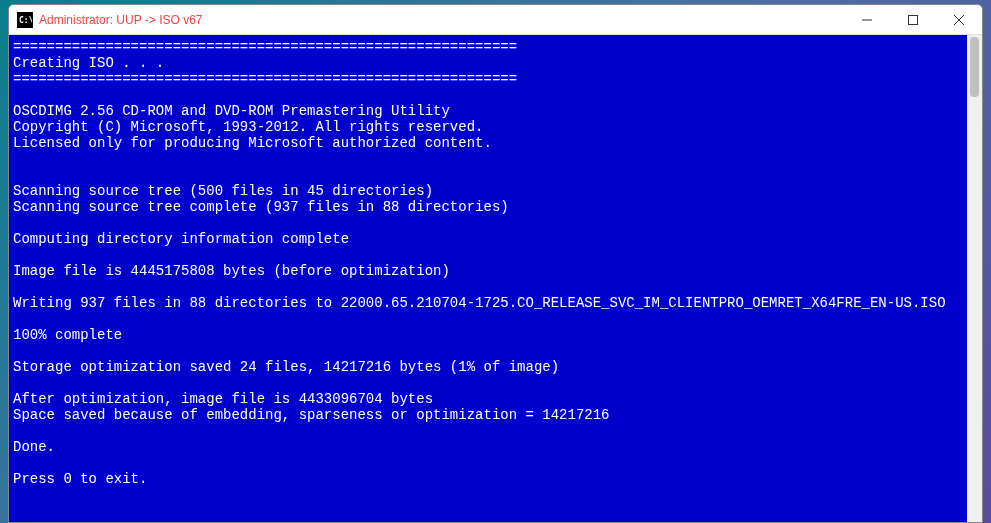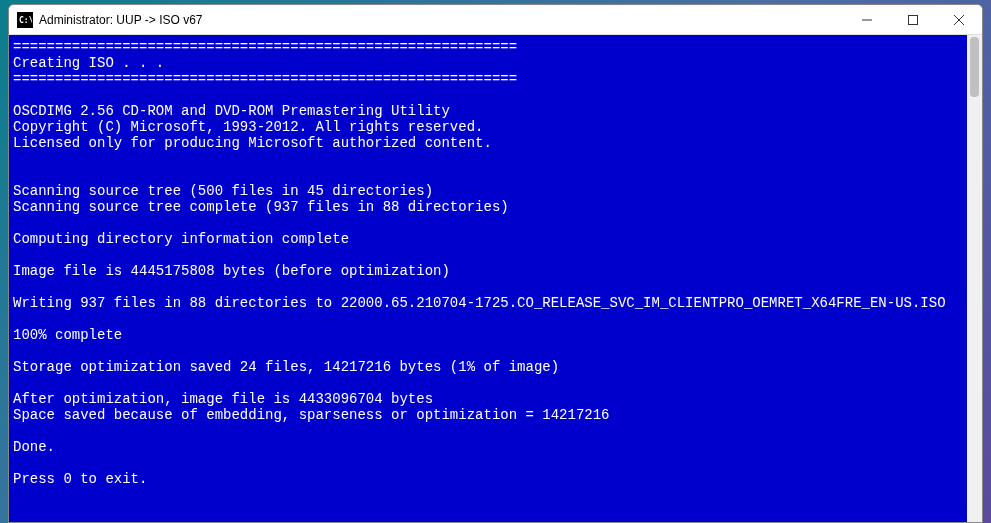--- a/index.html
+++ b/index.html
@@ -45,21 +45,21 @@
       align-items: center;
       justify-content: center;
       font-size: 10px;
       background: #000;
       color: #fff;
       font-family: monospace;
       font-weight: bold;
     }
     .titlebar-text {
       font-size: 12px;
-      color: #000000;
+      color: #ef4444;
       flex: 1;
     }
     .window-controls {
       display: flex;
       height: 100%;
     }
     .window-control {
       width: 46px;
       height: 100%;
       display: flex;

